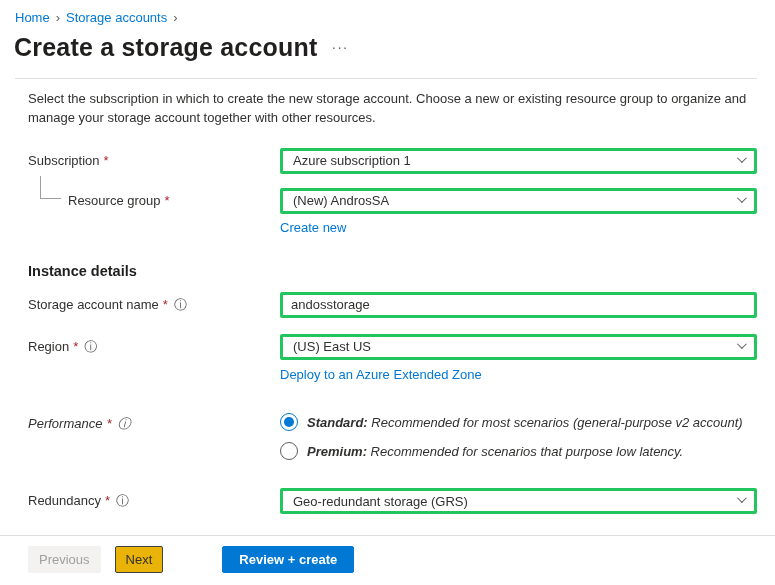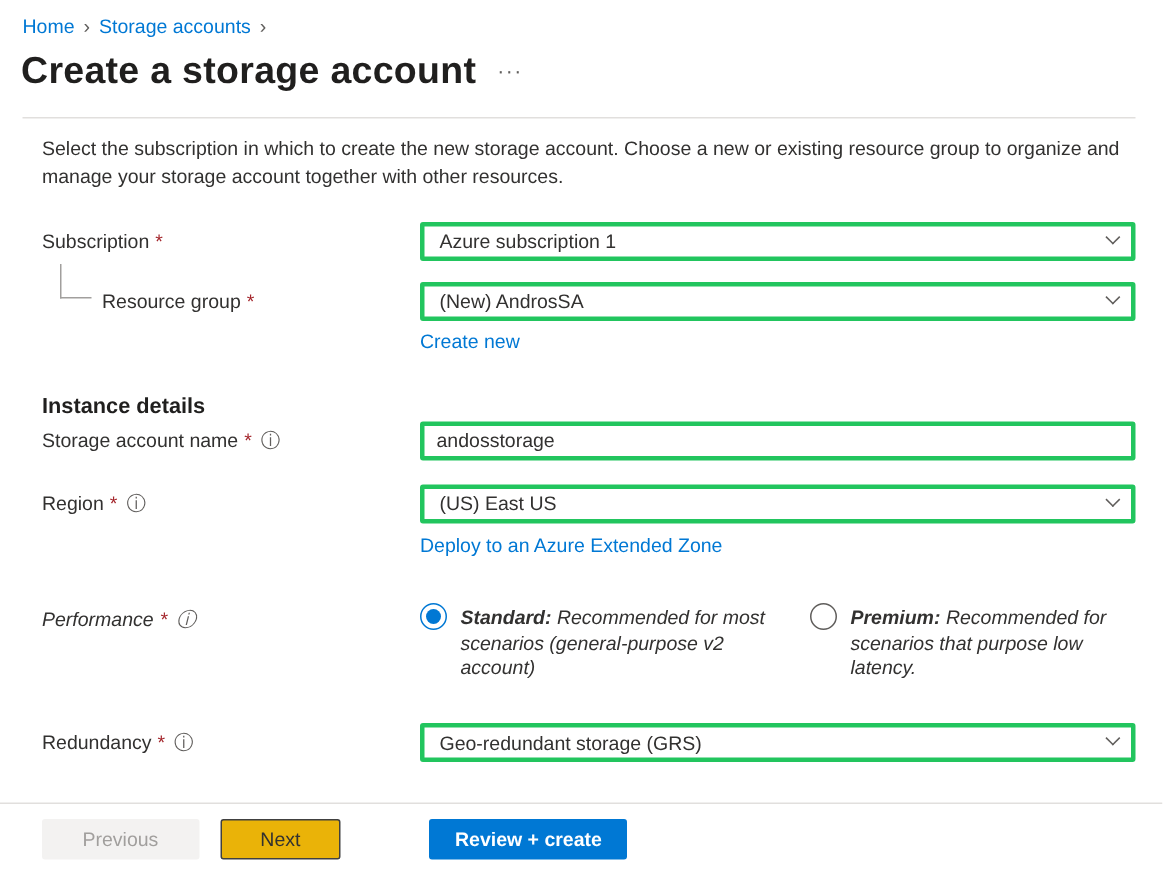--- a/index.html
+++ b/index.html
@@ -49,56 +49,56 @@
     transform: rotate(45deg) translateY(-2px);
     flex: 0 0 auto; margin-left: 8px; margin-top: -3px;
   }
   .link { color: #0078d4; text-decoration: none; font-size: 13px; cursor: pointer; display: inline-block; }
 
   
   .row-subscription { margin-top: 20px; }
   .row-resource-group { margin-top: 14px; }
   .create-new-line { margin-top: 6px; }
   .section-header { margin-top: 28px; font-size: 14.5px; font-weight: 700; color: #201f1e; }
-  .row-storage-name { margin-top: 2px; }
+  .row-storage-name { margin-top: 13px; }
   .row-region { margin-top: 16px; }
   .region-link-line { margin-top: 7px; }
   .row-performance { margin-top: 29px; font-style: italic; }
   .row-redundancy { margin-top: 28px; }
 
   
   .rg-label-cell { position: relative; padding-left: 40px; }
   .tree-connector {
     position: absolute; left: 12px; top: -12px;
     width: 21px; height: 23px;
     border-left: 1px solid #a19f9d; border-bottom: 1px solid #a19f9d;
   }
 
   
-  .radio-group { display: flex; flex-direction: row; gap: 11px; padding-top: 3px; justify-content: center; }
+  .radio-group { display: flex; flex-direction: column; gap: 11px; padding-top: 3px; justify-content: center; }
   .radio-option { display: flex; align-items: flex-start; gap: 9px; cursor: pointer; }
   .radio-circle {
     width: 18px; height: 18px; flex: 0 0 18px;
     border: 1px solid #605e5c; border-radius: 50%;
     display: flex; align-items: center; justify-content: center;
     background: #fff; margin-top: -1px;
   }
   .radio-option.selected .radio-circle { border-color: #0078d4; }
   .radio-dot { width: 10px; height: 10px; border-radius: 50%; background: transparent; }
   .radio-option.selected .radio-dot { background: #0078d4; }
   .radio-text { line-height: 1.3; padding-top: 1px; }
   .radio-name { font-weight: 700; }
 
   
   .footer { position: absolute; left: 0; right: 0; bottom: 0; height: 50px; background: #fff; }
   .footer-divider { border: none; border-top: 1px solid #e1dfdd; }
   .footer-buttons { display: flex; align-items: center; gap: 14px; padding: 10px 0 0 28px; }
   .btn {
     font-family: "Liberation Sans", sans-serif;
-    font-size: 13px; height: 27px; padding: 0 26px;
+    font-size: 13px; height: 27px; padding: 0 10px;
     border-radius: 2px; cursor: pointer;
   }
   .btn-previous { background: #f3f2f1; color: #a19f9d; border: 1px solid #f3f2f1; cursor: default; }
   .btn-next { background: #eab308; color: #323130; border: 1px solid #404040; }
   .btn-primary { background: #0078d4; color: #ffffff; border: 1px solid #0078d4; font-weight: 700; padding: 0 16px; margin-left: 45px; }
 </style>
 </head>
 <body>
 
 <div class="page">

